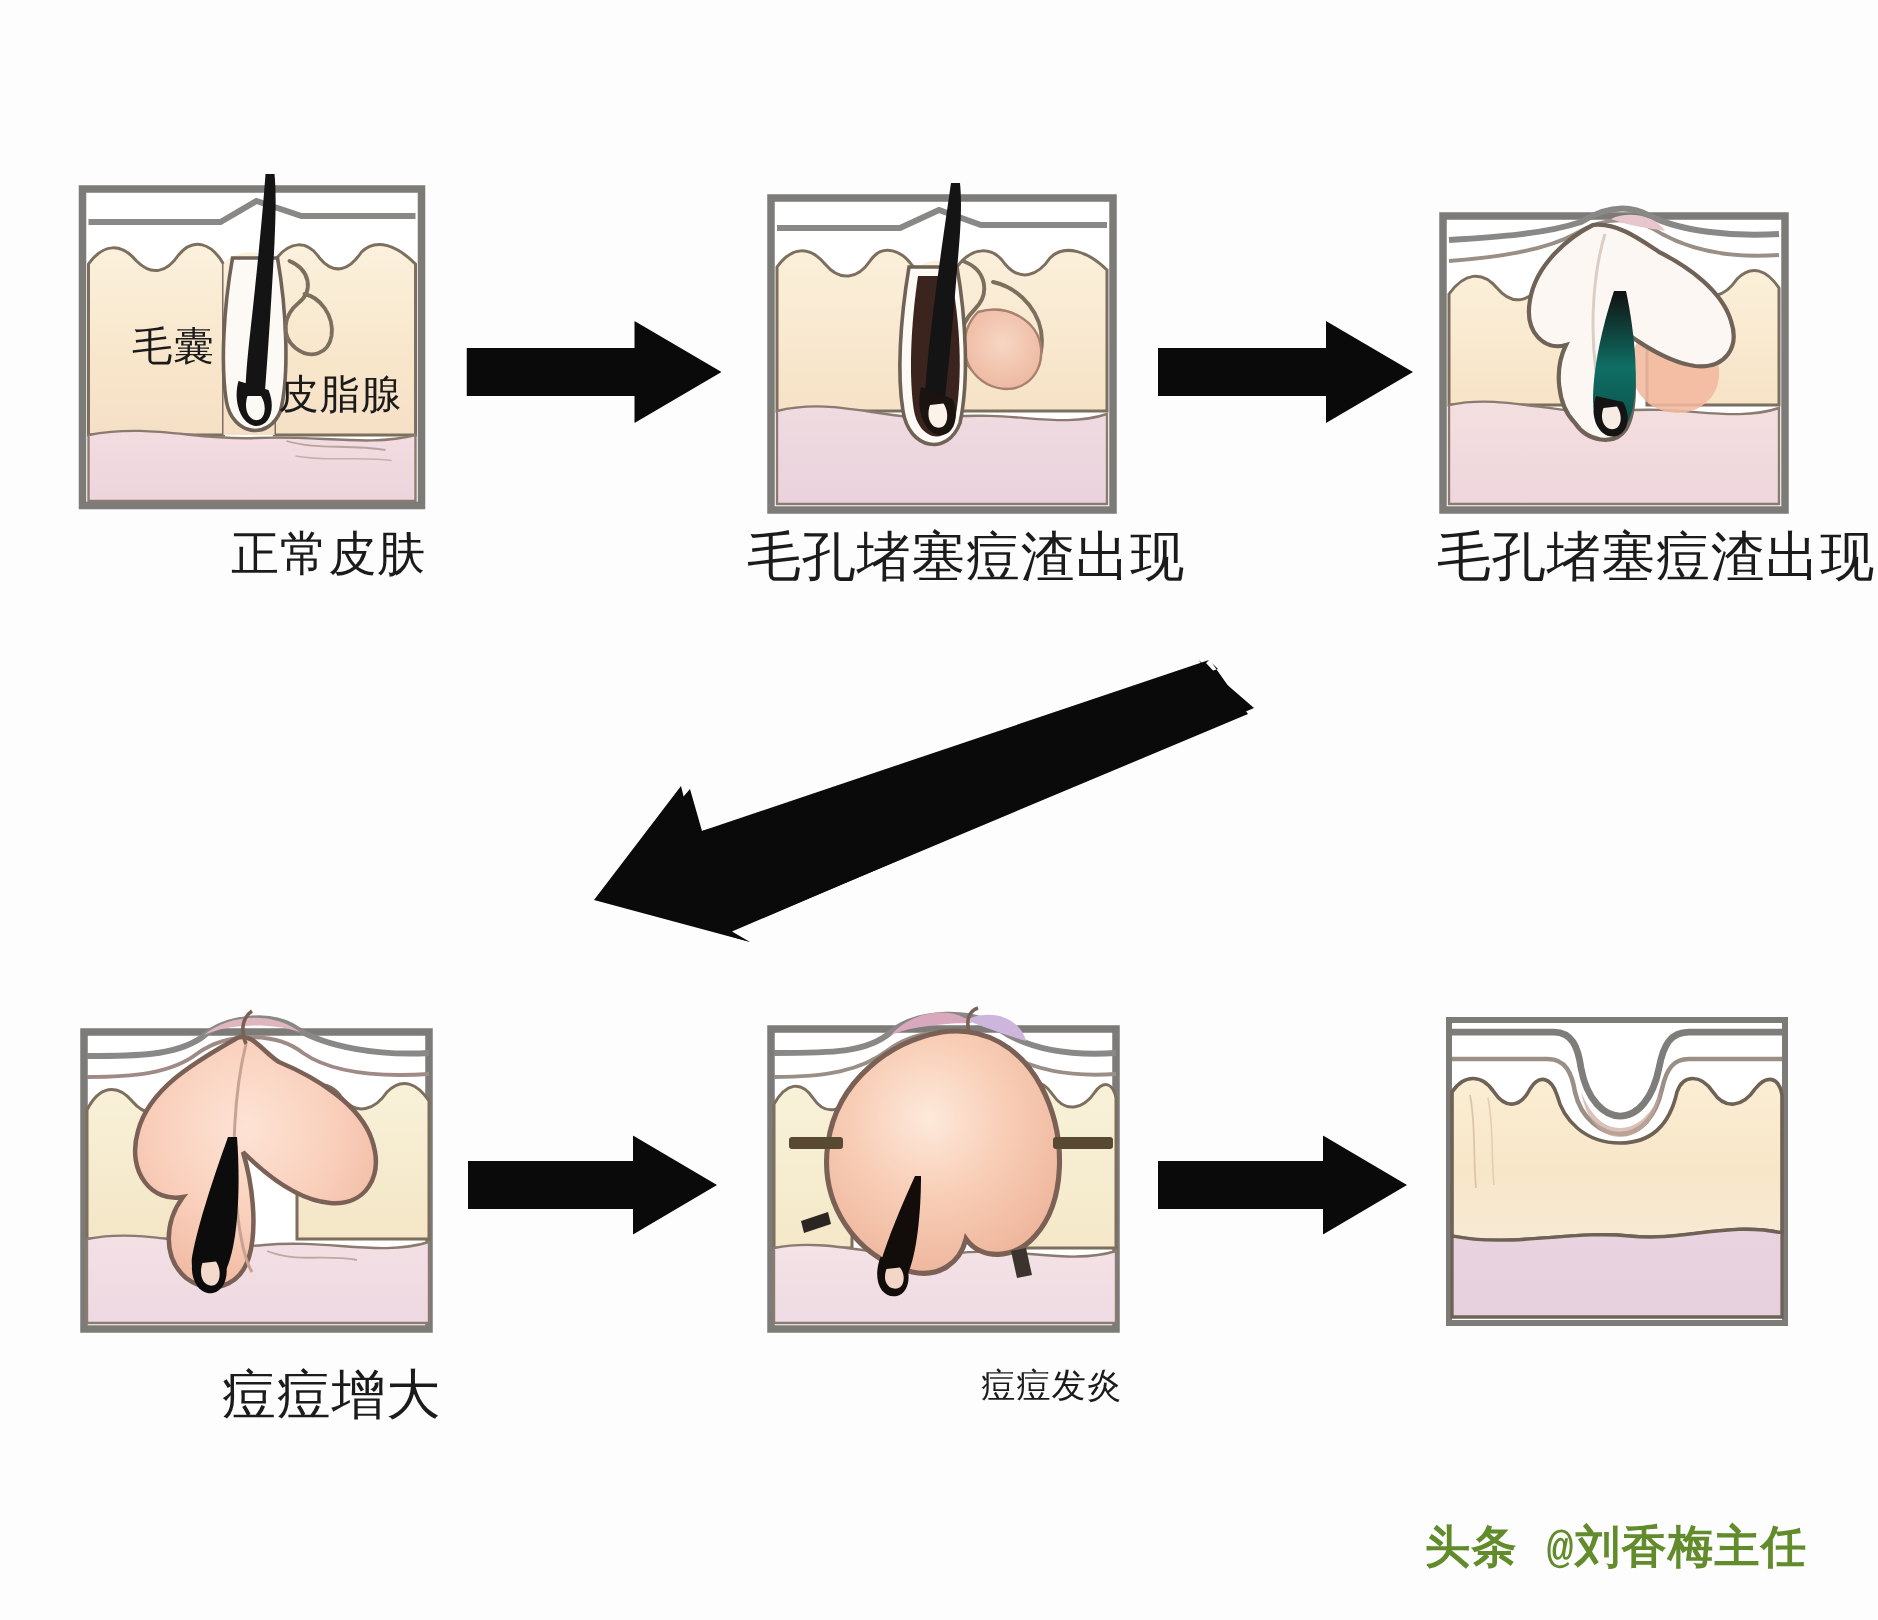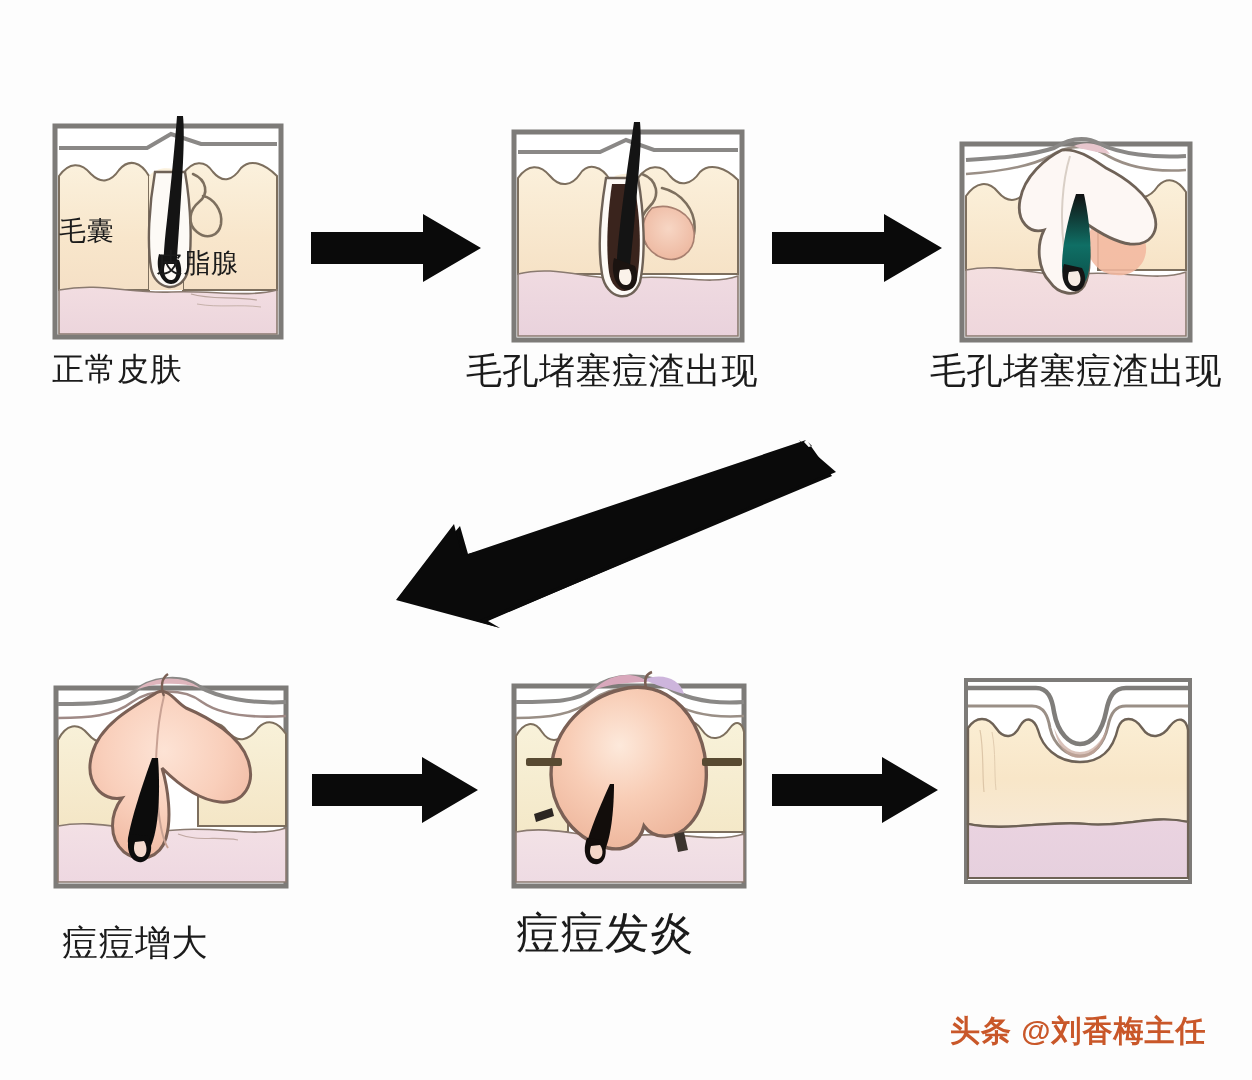--- a/index.html
+++ b/index.html
@@ -36,40 +36,40 @@
   }
   .panel svg {
     display: block;
     width: 100%;
     height: 100%;
   }
 
   
   .caption {
     position: absolute;
-    text-align: left;
+    text-align: right;
     color: #1b1b1b;
-    font-family: Liberation Serif, serif;
+    font-family: Liberation Sans, sans-serif;
     font-weight: 500;
     white-space: nowrap;
     letter-spacing: 0.5px;
     line-height: 1;
   }
 
   
   .arrow {
     position: absolute;
   }
   .arrow svg { display: block; width: 100%; height: 100%; }
 
   
   .watermark {
     position: absolute;
-    color: #c2410c;
-    font-family: Liberation Sans, sans-serif;
+    color: #4d7c0f;
+    font-family: Liberation Mono, monospace;
     font-weight: 600;
     white-space: nowrap;
     opacity: 0.88;
     letter-spacing: 1px;
   }
 </style>
 </head>
 <body>
 
 <div id="stage">
@@ -296,21 +296,21 @@
                  C 110 166, 110 122, 108 96 Z" fill="#0c0c0c"></path>
         <path d="M80 172 C 74 188, 82 202, 92 200 C 101 198, 104 184, 98 174 Z" fill="#0c0c0c"></path>
         <path d="M85 180 C 82 189, 86 196, 92 195 C 97 194, 98 185, 94 179 Z" fill="#f4d9cd"></path>
 
         <path d="M114 34 C 110 24, 112 16, 118 12" fill="none" stroke="#7b6055" stroke-width="2.4"></path>
 
         <path d="M128 172 C 148 180, 166 174, 188 178" fill="none" stroke="#c0a8a2" stroke-width="1.2"></path>
       </svg>
     </div>
   </div>
-  <div class="caption" style="left:62px; top:912px; width:232px; font-size:36px;margin-top:13px;">痘痘增大</div>
+  <div class="caption" style="left:62px; top:912px; width:232px; font-size:36px;">痘痘增大</div>
 
   <div class="arrow" style="left:312px; top:757px; width:166px; height:66px;">
     <svg viewBox="0 0 166 66" xmlns="http://www.w3.org/2000/svg">
       <polygon points="0,17 110,17 110,0 166,33 110,66 110,49 0,49" fill="#0a0a0a"></polygon>
     </svg>
   </div>
 
   <div class="cell" style="left:508px; top:662px; width:248px; height:236px;">
     <div class="panel">
       <svg viewBox="0 0 248 236" xmlns="http://www.w3.org/2000/svg">
@@ -357,21 +357,21 @@
 
         <rect x="18" y="96" width="36" height="8" rx="2" fill="#584a32"></rect>
         <rect x="194" y="96" width="40" height="8" rx="2" fill="#584a32"></rect>
         <path d="M26 152 L44 146 L46 154 L28 160 Z" fill="#2c2622"></path>
         <path d="M166 172 L176 170 L180 188 L170 190 Z" fill="#3b342e"></path>
 
         <path d="M138 26 C 136 18, 138 12, 144 10" fill="none" stroke="#7b6055" stroke-width="2.4"></path>
       </svg>
     </div>
   </div>
-  <div class="caption" style="left:516px; top:912px; width:232px; font-size:44px;">痘痘发炎</div>
+  <div class="caption" style="left:516px; top:912px; width:232px; font-size:23px;">痘痘发炎</div>
 
   <div class="arrow" style="left:772px; top:757px; width:166px; height:66px;">
     <svg viewBox="0 0 166 66" xmlns="http://www.w3.org/2000/svg">
       <polygon points="0,17 110,17 110,0 166,33 110,66 110,49 0,49" fill="#0a0a0a"></polygon>
     </svg>
   </div>
 
   <div class="cell" style="left:962px; top:672px; width:232px; height:218px;">
     <div class="panel">
       <svg viewBox="0 0 232 218" xmlns="http://www.w3.org/2000/svg">

